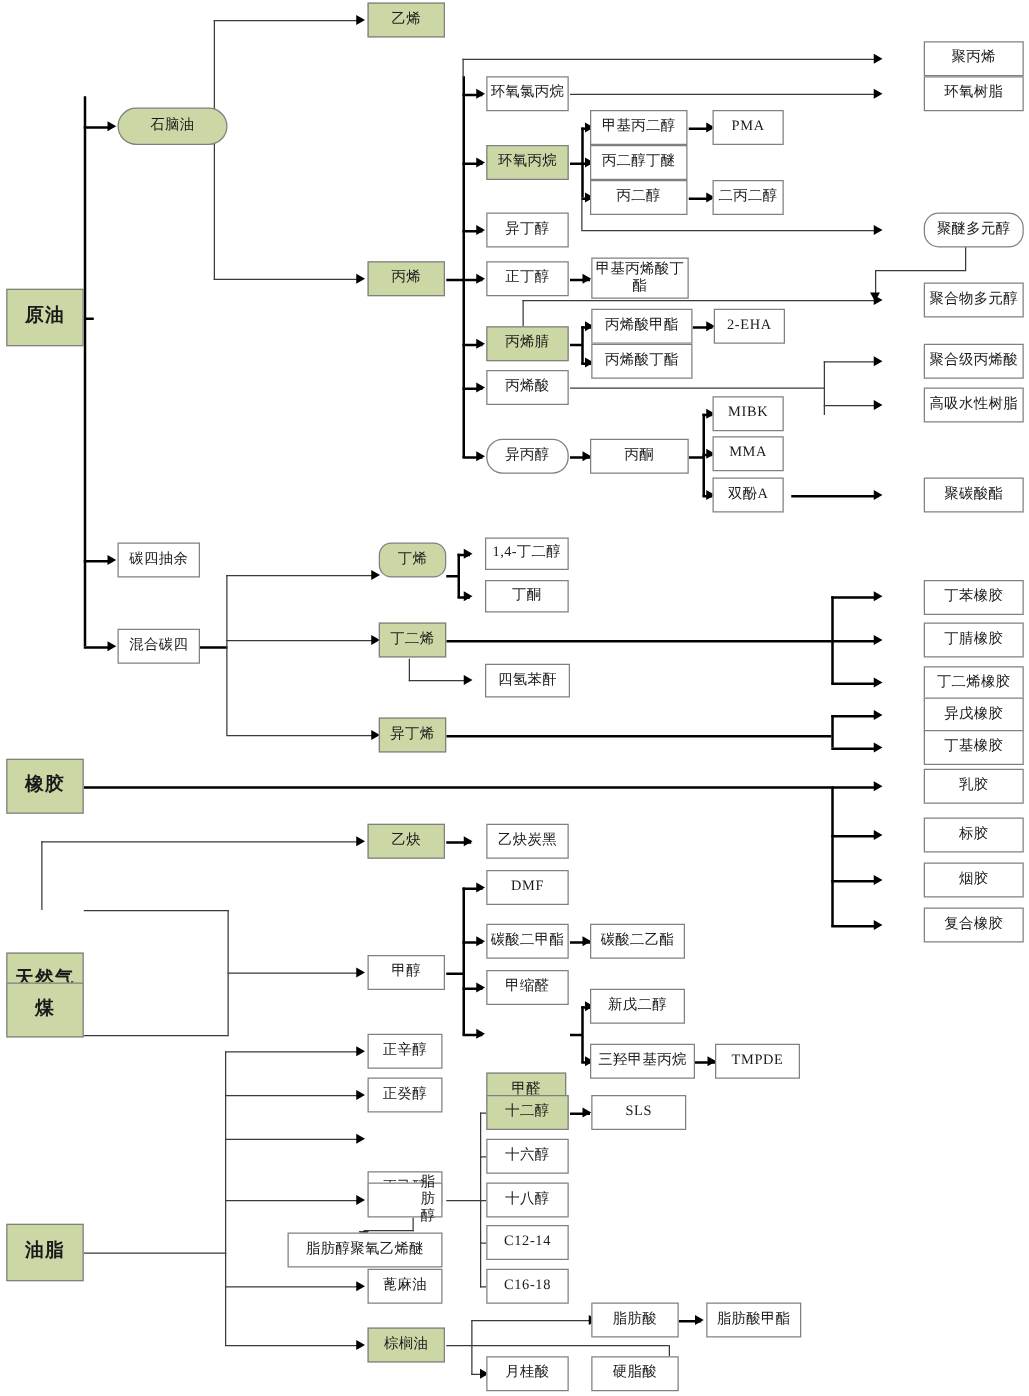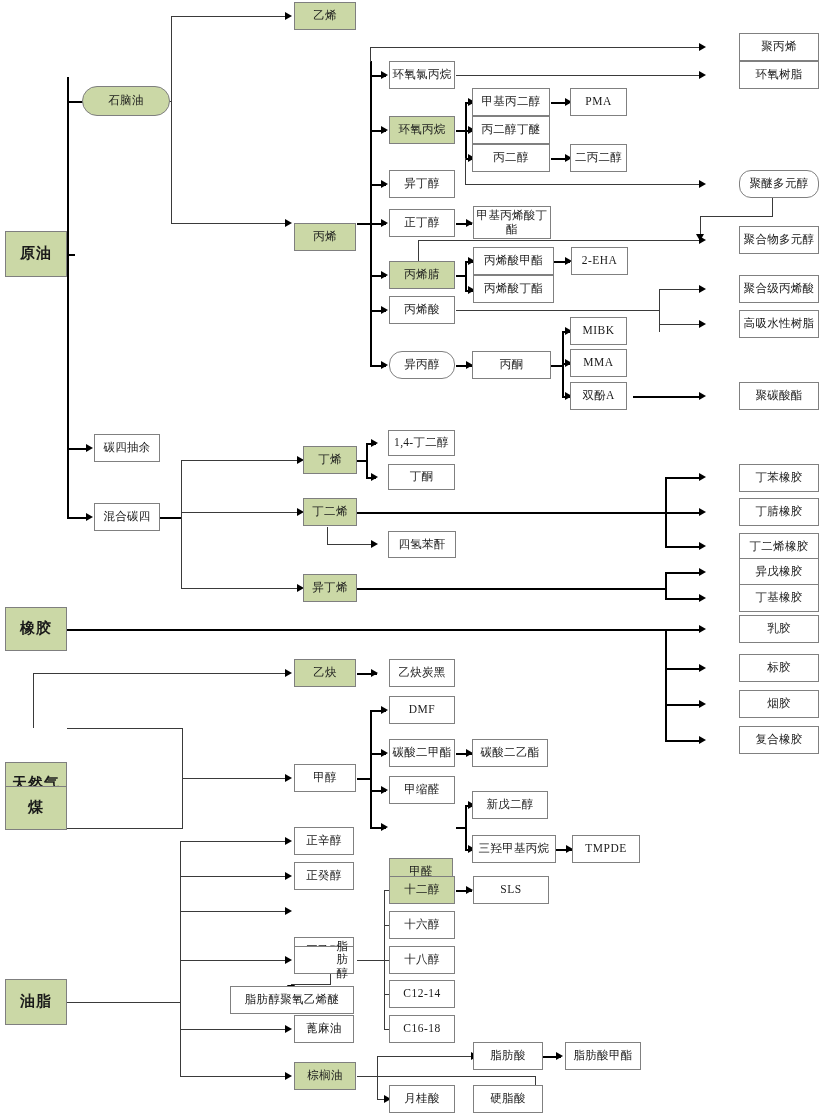--- a/index.html
+++ b/index.html
@@ -289,27 +289,27 @@
   <div class="node green root" style="left:5px;top:762px;width:62px;height:44px;">
       <span>天然气</span>
     </div>
   <div class="node green root" style="left:5px;top:786px;width:62px;height:44px;">
       <span>煤</span>
     </div>
   <div class="node green root" style="left:5px;top:979px;width:62px;height:46px;">
       <span>油脂</span>
     </div>
 
-  <div class="node green" style="left:82px;top:86px;width:88px;height:30px;border-radius:15px;">
+  <div class="node green" style="left:94px;top:86px;width:88px;height:30px;border-radius:15px;">
       <span>石脑油</span>
     </div>
   <div class="node green" style="left:294px;top:2px;width:62px;height:28px;">
       <span>乙烯</span>
     </div>
-  <div class="node green" style="left:294px;top:209px;width:62px;height:28px;margin-top:14px;">
+  <div class="node green" style="left:294px;top:209px;width:62px;height:28px;">
       <span>丙烯</span>
     </div>
 
   <div class="node" style="left:389px;top:61px;width:66px;height:28px;">
       <span>环氧氯丙烷</span>
     </div>
   <div class="node green" style="left:389px;top:116px;width:66px;height:28px;">
       <span>环氧丙烷</span>
     </div>
   <div class="node" style="left:472px;top:88px;width:78px;height:28px;">
@@ -392,21 +392,21 @@
       <span>聚碳酸酯</span>
     </div>
 
   <div class="node" style="left:94px;top:434px;width:66px;height:28px;">
       <span>碳四抽余</span>
     </div>
   <div class="node" style="left:94px;top:503px;width:66px;height:28px;">
       <span>混合碳四</span>
     </div>
 
-  <div class="node green" style="left:303px;top:446px;width:54px;height:28px;">
+  <div class="node green" style="left:303px;top:434px;width:54px;height:28px;border-radius:10px;">
       <span>丁烯</span>
     </div>
   <div class="node" style="left:388px;top:430px;width:67px;height:26px;">
       <span>1,4-丁二醇</span>
     </div>
   <div class="node" style="left:388px;top:464px;width:67px;height:26px;">
       <span>丁酮</span>
     </div>
 
   <div class="node green" style="left:303px;top:498px;width:54px;height:28px;">

